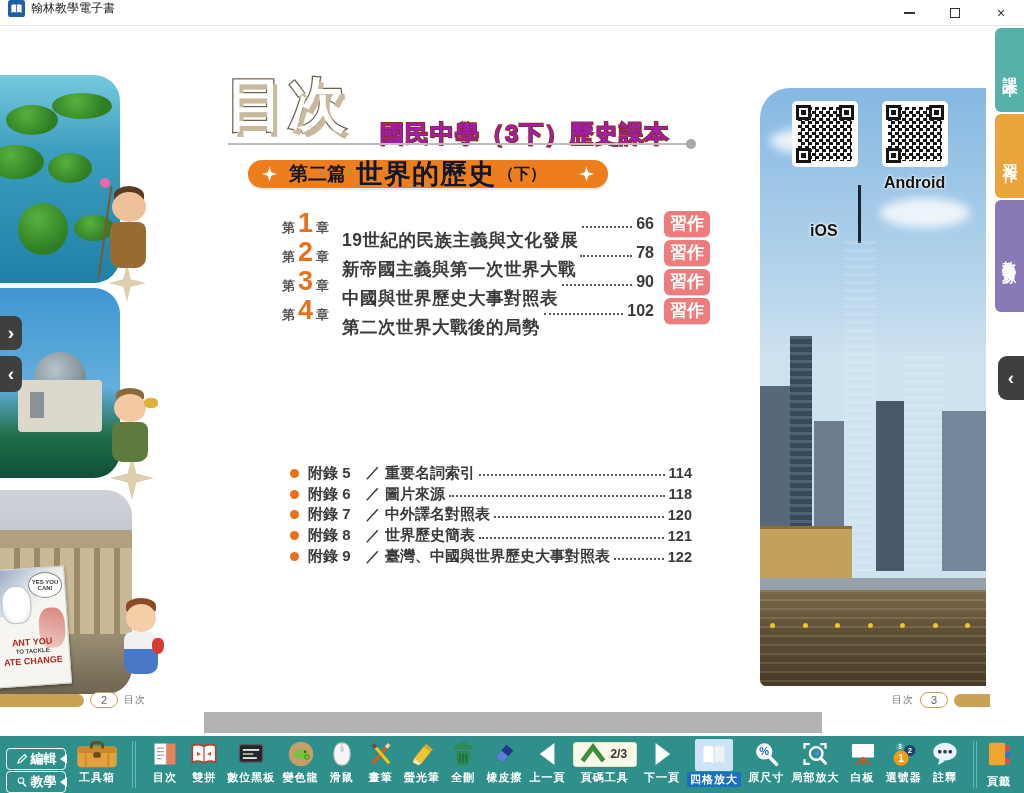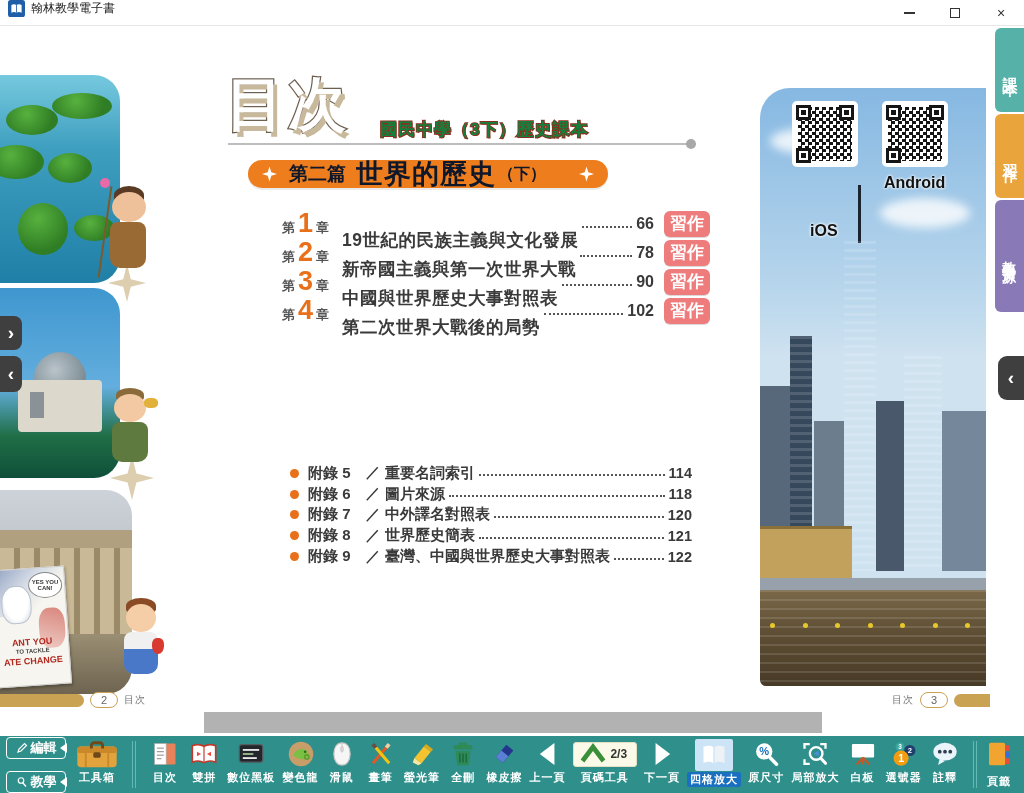--- a/index.html
+++ b/index.html
@@ -42,21 +42,21 @@
   .sparkle{position:absolute;background:#dcceae;clip-path:polygon(50% 0,60% 40%,100% 50%,60% 60%,50% 100%,40% 60%,0 50%,40% 40%);}
   .sparkle::after{content:'';position:absolute;}
   .kid{position:absolute;z-index:5;}
   .kid .head{position:absolute;border-radius:50%;}
   .kid .hair{position:absolute;border-radius:50% 50% 30% 30%;}
   .kid .body{position:absolute;border-radius:8px 8px 10px 10px;}
   .kid .prop{position:absolute;border-radius:50%;}
 
   
   .toc-title{position:absolute;left:226px;top:40px;font-size:58px;font-weight:bold;letter-spacing:4px;color:#fff;-webkit-text-stroke:2.5px #6f6152;paint-order:stroke fill;text-shadow:4px 5px 0 #c9b99c;}
-  .subtitle{position:absolute;left:380px;top:92px;font-size:17px;font-weight:bold;color:#15803d;-webkit-text-stroke:1.7px #8a2f1f;paint-order:stroke fill;letter-spacing:1px;text-shadow:1px 1px 0 #8a2f1f;}
+  .subtitle{position:absolute;left:380px;top:92px;font-size:24px;font-weight:bold;color:#a21caf;-webkit-text-stroke:1.7px #8a2f1f;paint-order:stroke fill;letter-spacing:1px;text-shadow:1px 1px 0 #8a2f1f;}
   .divider{position:absolute;left:228px;top:117px;width:460px;height:2px;background:#bdbdbd;}
   .divider .dot{position:absolute;right:-8px;top:-4px;width:10px;height:10px;border-radius:50%;background:#a8a8a8;}
 
   .banner{position:absolute;left:248px;top:134px;width:360px;height:28px;background:#ee7d1d;border-radius:21px;display:flex;align-items:center;padding:0 14px;color:#0f172a;box-shadow:0 2px 0 rgba(0,0,0,.08);}
   .banner .star{width:15px;height:15px;background:#fff;clip-path:polygon(50% 0,62% 38%,100% 50%,62% 62%,50% 100%,38% 62%,0 50%,38% 38%);flex:0 0 auto;}
   .banner .b-part{font-size:19px;font-weight:bold;margin:0 10px 0 12px;}
   .banner .b-title{font-size:27px;font-weight:bold;letter-spacing:1px;}
   .banner .b-vol{font-size:16px;font-weight:bold;margin-left:2px;}
   .banner .star.right{margin-left:auto;}
 
@@ -125,21 +125,21 @@
   .tab-resources{top:200px;height:112px;background:#8a79b7;font-size:14px;letter-spacing:3px;}
   .edge-btn{position:absolute;background:#3f3f3f;color:#fff;display:flex;align-items:center;justify-content:center;font-size:19px;font-weight:bold;cursor:pointer;z-index:9;}
   .edge-right{right:0;top:356px;width:26px;height:44px;border-radius:9px 0 0 9px;}
   .edge-left-next{left:0;top:316px;width:22px;height:34px;border-radius:0 8px 8px 0;}
   .edge-left-prev{left:0;top:356px;width:22px;height:36px;border-radius:0 8px 8px 0;}
 
   .dragbar{position:absolute;left:204px;top:686px;width:618px;height:21px;background:#b2b2b2;cursor:grab;}
 
   
   .toolbar{position:absolute;left:0;bottom:0;width:1024px;height:57px;background:#2e8f8b;display:flex;align-items:stretch;padding:0 2px;}
-  .tb-left{display:flex;flex-direction:column;justify-content:flex-end;gap:12px;padding:0 2px 0 4px;}
+  .tb-left{display:flex;flex-direction:column;justify-content:flex-end;gap:1px;padding:0 2px 0 4px;}
   .mode-btn{position:relative;width:60px;height:22px;border:1.5px solid #fff;border-radius:4px;color:#fff;font-size:13px;font-weight:bold;display:flex;align-items:center;justify-content:center;gap:3px;cursor:pointer;background:transparent;}
   .mode-btn .tri{position:absolute;right:-2px;width:0;height:0;border-top:5px solid transparent;border-bottom:5px solid transparent;border-right:7px solid #fff;}
   .mode-ic{width:12px;height:12px;flex:0 0 auto;}
   .tb-toolbox{display:flex;flex-direction:column;align-items:center;justify-content:flex-start;padding:3px 6px 0;cursor:pointer;}
   .tb-toolbox svg{width:46px;height:30px;}
   .tb-sep{width:4px;margin:5px 5px 5px 6px;border-left:1px solid #63bab4;border-right:1px solid #63bab4;}
   .tb-items{flex:1;display:flex;justify-content:space-between;align-items:flex-start;padding:3px 6px 0 8px;}
   .tb-item{display:flex;flex-direction:column;align-items:center;cursor:pointer;min-width:32px;}
   .tb-item .ticon{width:30px;height:30px;display:flex;align-items:center;justify-content:center;}
   .tb-item .ticon svg{width:28px;height:28px;}

